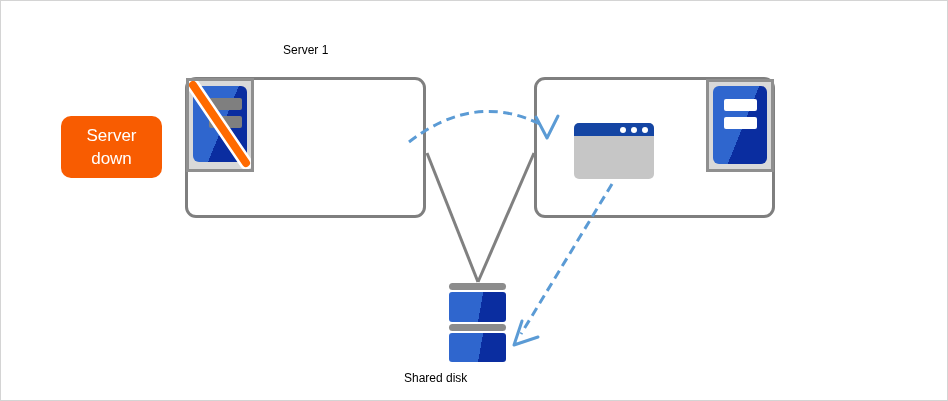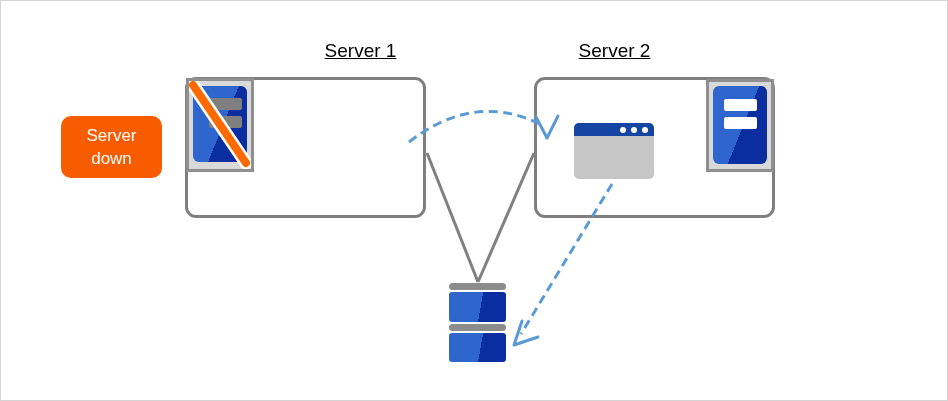--- a/index.html
+++ b/index.html
@@ -1,21 +1,21 @@
 <!DOCTYPE html>
 <html style="--canvas-border: #d4d4d4; --box-border: #7f7f7f; --connector-gray: #808080; --dashed-blue: #5b9bd5; --badge-orange: #f85c01; --slash-orange: #ff6a00; --tower-blue-light: #2f66ce; --tower-blue-dark: #0a2da0; --icon-bg: #d9d9d9; --icon-border: #8f8f8f; --down-bar-gray: #7f7f7f; --window-title-blue: #1445a3; --window-body-gray: #c6c6c6; --disk-bar-gray: #8c8c8c;"><head>
 <meta charset="utf-8">
 <style>
   html,body{margin:0;padding:0;background:#fff;}
   .stage{
     position:relative;width:946px;height:399px;background:#fff;
     border:1px solid var(--canvas-border,#d4d4d4);
     font-family:"Liberation Sans",sans-serif;color:#000;overflow:hidden;
   }
-  .label{position:absolute;text-align:center;font-size:19px;line-height:19px;white-space:nowrap;text-decoration:underline;}
+  .label{position:absolute;text-align:left;font-size:12px;line-height:19px;white-space:nowrap;}
   .server-box{
     position:absolute;width:241px;height:141px;box-sizing:border-box;
     border:3px solid var(--box-border,#7f7f7f);border-radius:11px;background:#fff;z-index:1;
   }
   .icon-frame{
     position:absolute;width:68px;box-sizing:border-box;z-index:2;
     background:var(--icon-bg,#d9d9d9);border:3px solid var(--icon-border,#8f8f8f);
   }
   .tower{
     position:absolute;border-radius:6px;
@@ -63,21 +63,20 @@
       <div class="bar bar-down" style="left:16px;top:30px;"></div>
     </div>
     <svg class="slash-svg" width="62" height="88" viewBox="0 0 62 88">
       <line x1="4" y1="4" x2="57" y2="82" stroke="#ffffff" stroke-width="13" stroke-linecap="round"></line>
       <line x1="4" y1="4" x2="57" y2="82" stroke="var(--slash-orange,#ff6a00)" stroke-width="8" stroke-linecap="round"></line>
     </svg>
   </div>
 
   <div class="badge">Server down</div>
 
-  <div class="label" style="left:536px;top:40px;width:155px;">Server 2</div>
 
   <div class="server-box" style="left:533px;top:76px;"></div>
 
   <div class="icon-frame" style="left:705px;top:78px;height:93px;">
     <div class="tower" style="left:4px;top:4px;width:54px;height:78px;">
       <div class="bar bar-up" style="left:11px;top:13px;"></div>
       <div class="bar bar-up" style="left:11px;top:31px;"></div>
     </div>
   </div>
 
@@ -91,20 +90,21 @@
   </div>
 
 
   <div class="disk">
     <div class="cap" style="margin-top:0;"></div>
     <div class="platter" style="height:30px;"></div>
     <div class="cap" style="margin-top:2px;"></div>
     <div class="platter" style="height:29px;"></div>
   </div>
 
+  <div class="label" style="left:403px;top:368px;width:155px;">Shared disk</div>
 
   <svg class="overlay" width="946" height="399" viewBox="0 0 946 399">
     <line class="conn" x1="426" y1="152" x2="477" y2="281"></line>
     <line class="conn" x1="533" y1="152" x2="477" y2="281"></line>
 
     <path class="dash" d="M 408 141 Q 474 90 541 124"></path>
     <polyline class="head" points="535,116 546,137 557,115"></polyline>
 
     <line class="dash" x1="611" y1="183" x2="520" y2="333"></line>
     <polyline class="head" points="521,320 513,344 537,336"></polyline>

